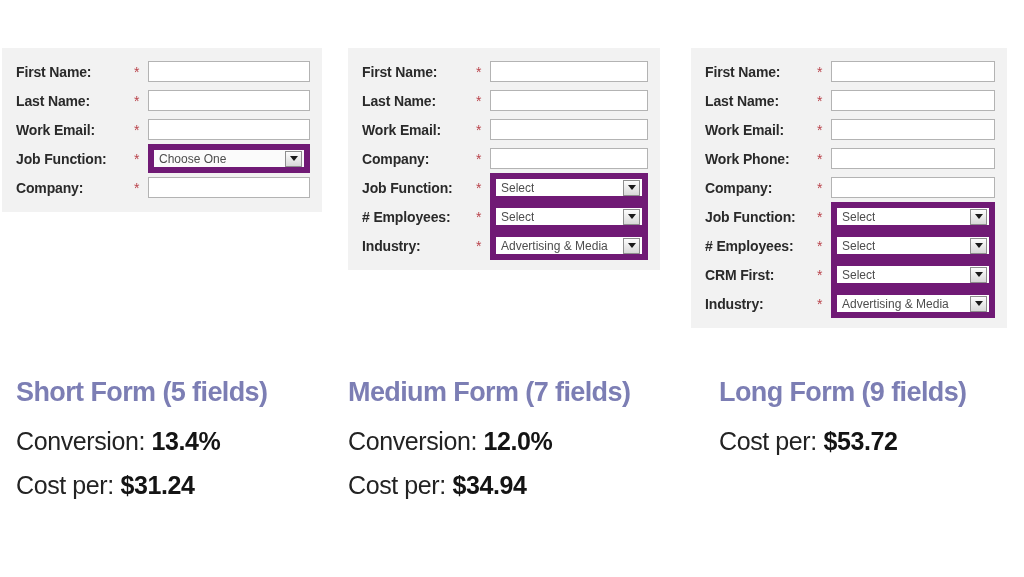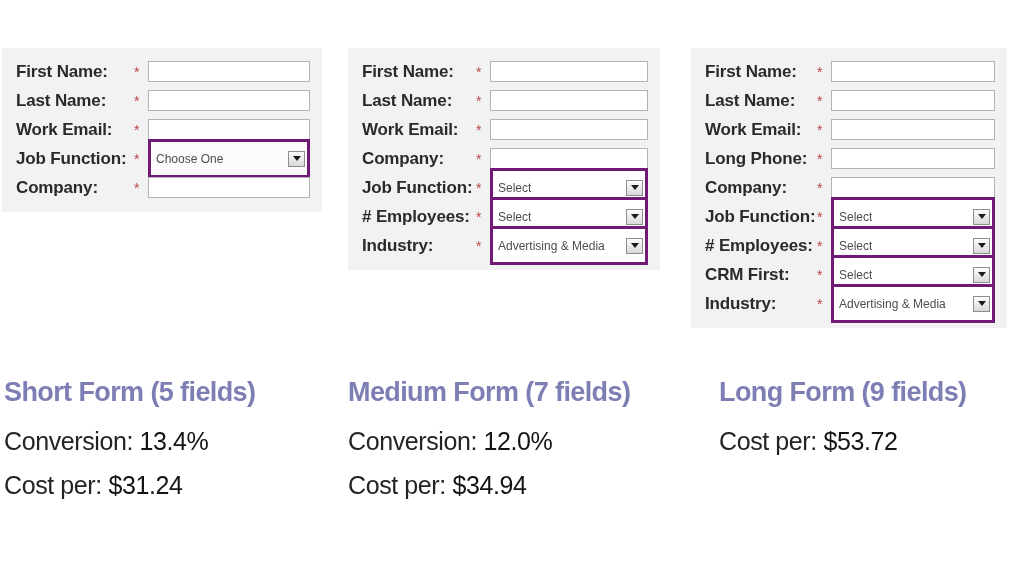--- a/index.html
+++ b/index.html
@@ -34,21 +34,21 @@
   .panel-medium { left: 348px; top: 48px; width: 312px; }
   .panel-long   { left: 691px; top: 48px; width: 316px; }
 
   .form-row {
     display: flex;
     align-items: center;
     height: 29px;
   }
 
   .field-label {
-    font-size: 17px;
+    font-size: 14px;
     font-weight: bold;
     color: #2a2a2a;
     white-space: nowrap;
     letter-spacing: -0.15px;
   }
 
   .panel-short  .field-label { width: 118px; }
   .panel-medium .field-label { width: 114px; }
   .panel-long   .field-label { width: 112px; }
 
@@ -64,23 +64,23 @@
   .text-input {
     box-sizing: border-box;
     height: 21px;
     background: #ffffff;
     border: 1px solid #b3b3b3;
     flex: 1 1 auto;
   }
 
   .select-box {
     box-sizing: border-box;
-    height: 39px;
+    height: 29px;
     background: #ffffff;
-    border: 3px solid #701a75;
+    border: 6px solid #701a75;
     flex: 1 1 auto;
     display: flex;
     align-items: center;
     justify-content: space-between;
     padding-left: 5px;
   }
 
   .select-value {
     font-size: 12px;
     color: #4d4d4d;
@@ -112,21 +112,21 @@
   }
 
   
   .panel-short .select-box { background: #fbfbfb; }
 
   
   .caption-block {
     position: absolute;
     top: 375px;
   }
-  .cap-1 { left: 4px;  width: 330px; }
+  .cap-1 { left: 16px;  width: 330px; }
   .cap-2 { left: 348px; width: 350px; }
   .cap-3 { left: 719px; width: 320px; }
 
   .cap-title {
     font-size: 27px;
     font-weight: bold;
     color: #7c7eb4;
     letter-spacing: -0.6px;
     white-space: nowrap;
     line-height: 34px;
@@ -134,21 +134,21 @@
   }
 
   .cap-line {
     font-size: 25px;
     color: #232323;
     white-space: nowrap;
     line-height: 44px;
     letter-spacing: -0.4px;
   }
   .cap-line b {
-    font-weight: normal;
+    font-weight: bold;
     color: #141414;
   }
 </style>
 </head>
 <body>
 
 <div id="stage">
 
   <div class="form-panel panel-short">
     <div class="form-row">
@@ -246,21 +246,21 @@
       <span class="field-label">Last Name:</span>
       <span class="req-star">*</span>
       <span class="text-input"></span>
     </div>
     <div class="form-row">
       <span class="field-label">Work Email:</span>
       <span class="req-star">*</span>
       <span class="text-input"></span>
     </div>
     <div class="form-row">
-      <span class="field-label">Long Phone:</span>
+      <span class="field-label">Work Phone:</span>
       <span class="req-star">*</span>
       <span class="text-input"></span>
     </div>
     <div class="form-row">
       <span class="field-label">Company:</span>
       <span class="req-star">*</span>
       <span class="text-input"></span>
     </div>
     <div class="form-row">
       <span class="field-label">Job Function:</span>

